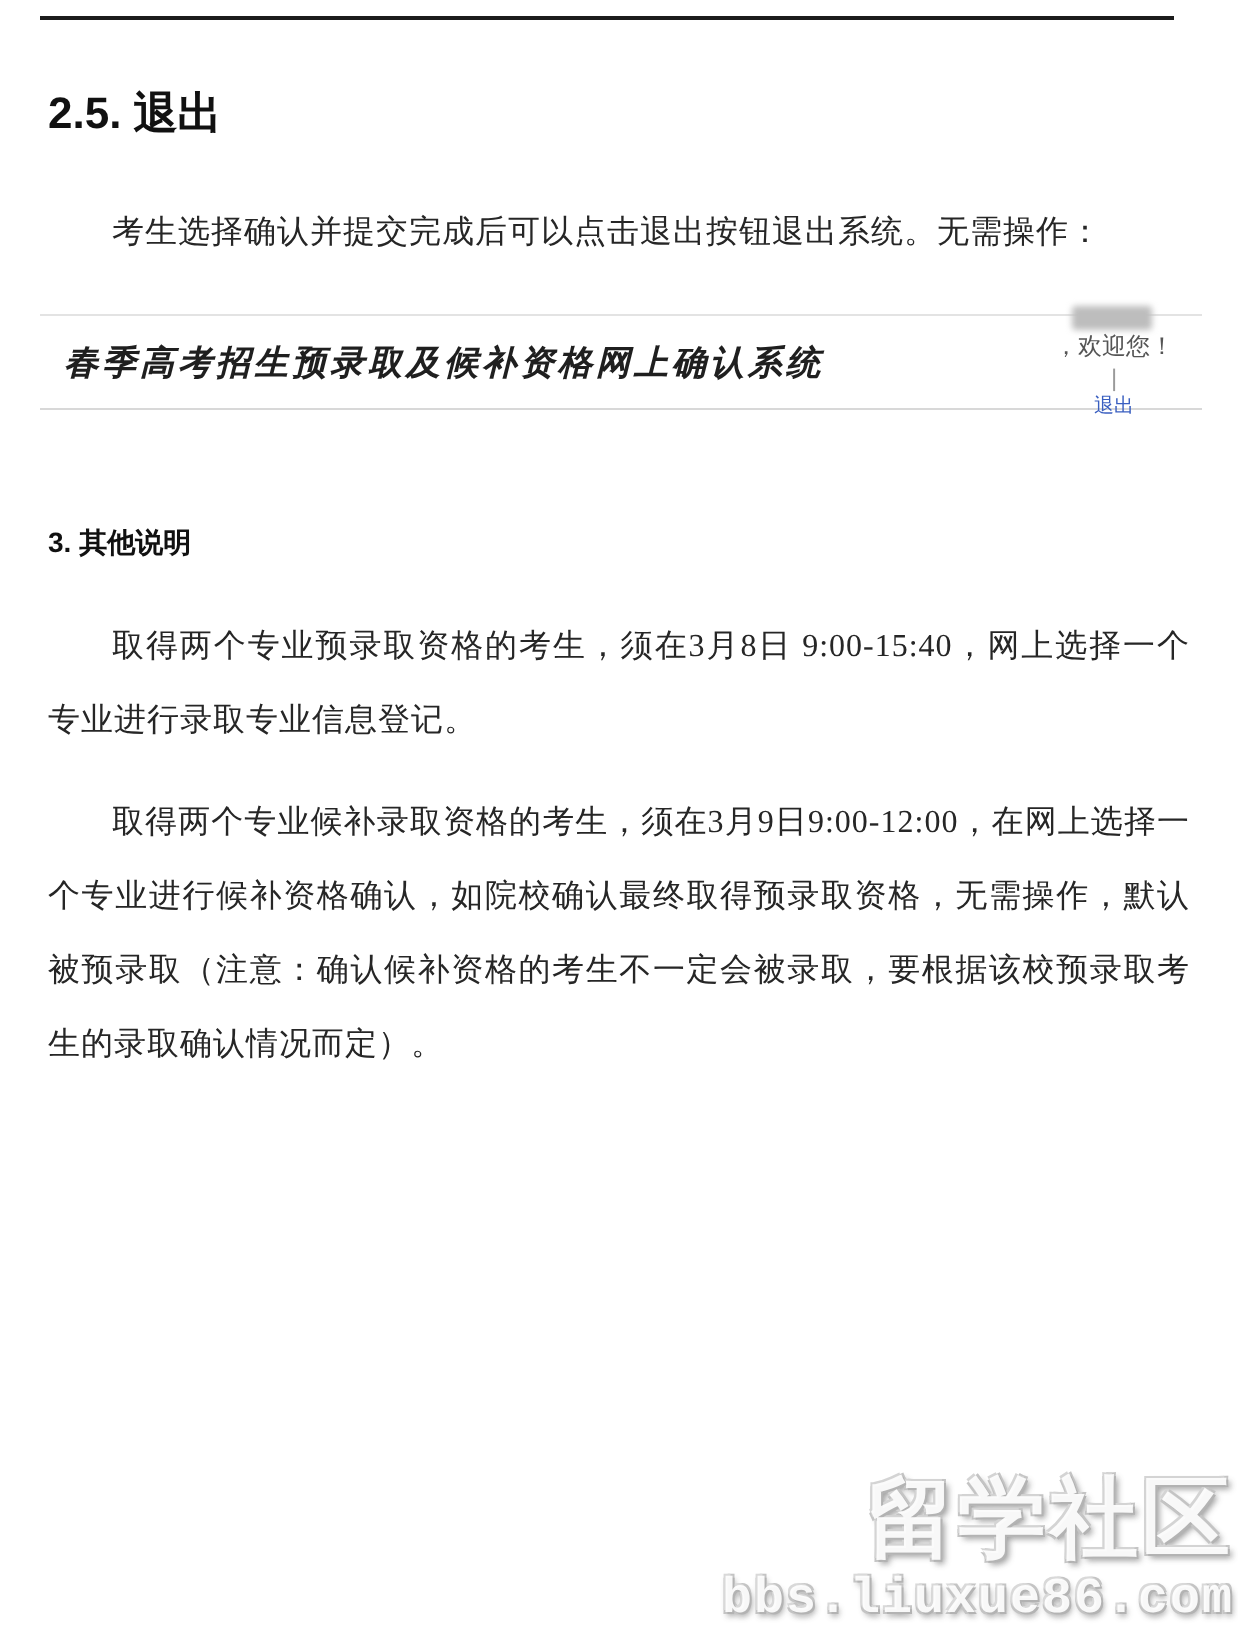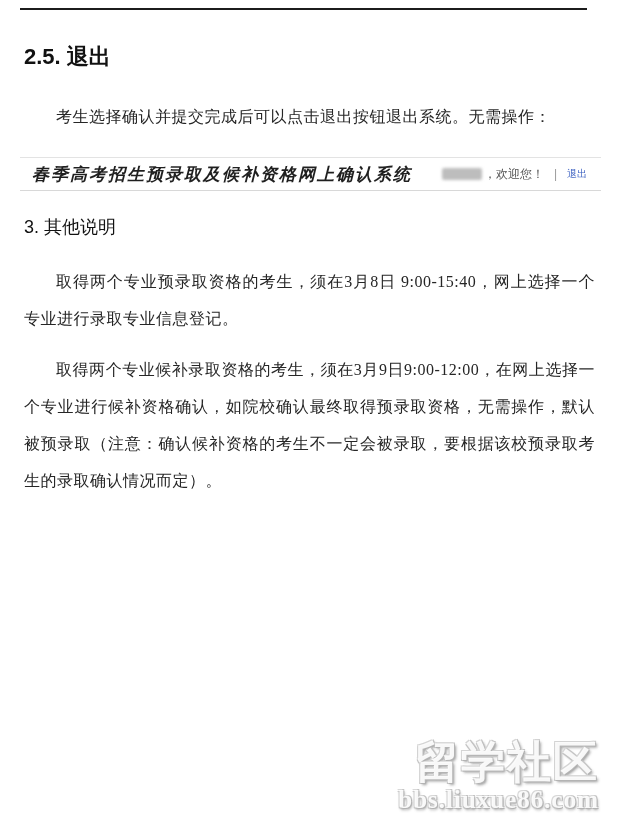--- a/index.html
+++ b/index.html
@@ -43,21 +43,21 @@
   p.p25 {
     margin-top: 26px;
   }
   .sysbar {
     margin-top: 22px;
     margin-left: -4px;
     margin-right: -6px;
     border-top: 1px solid #e3e3e3;
     border-bottom: 1px solid #d8d8d8;
     background: #ffffff;
-    height: 34px;
+    height: 48px;
     display: flex;
     align-items: center;
     justify-content: space-between;
     padding: 0 14px 0 12px;
   }
   .sysbar-title {
     font-family: "Liberation Serif", "DejaVu Serif", serif;
     font-style: italic;
     font-weight: bold;
     font-size: 17px;
@@ -65,20 +65,21 @@
     color: #1f1f1f;
     white-space: nowrap;
   }
   .sysbar-right {
     display: flex;
     align-items: center;
     font-family: "Liberation Sans", "DejaVu Sans", sans-serif;
     font-size: 12px;
     color: #555555;
     white-space: nowrap;
+    flex-direction: column;
   }
   .blur-name {
     display: inline-block;
     width: 40px;
     height: 12px;
     background: #bdbdbd;
     border-radius: 2px;
     filter: blur(1.5px);
     margin-right: 2px;
   }
@@ -87,33 +88,33 @@
     color: #9a9a9a;
   }
   .logout-link {
     color: #3a5fc0;
     text-decoration: none;
     cursor: pointer;
     font-size: 10px;
   }
   h2.sec3 {
     font-family: "Liberation Sans", "DejaVu Sans", sans-serif;
-    font-size: 18px;
-    font-weight: normal;
+    font-size: 14px;
+    font-weight: bold;
     color: #111111;
-    margin-top: 24px;
+    margin-top: 58px;
   }
   .sec3-paras p.body-text { margin-top: 14px; }
   .sec3-paras p.first { margin-top: 24px; }
   .watermark {
     position: absolute;
-    right: 20px;
+    right: 2px;
     bottom: 6px;
     text-align: right;
-    font-family: Liberation Serif, serif;
+    font-family: Liberation Mono, monospace;
     font-weight: bold;
     opacity: 0.88;
     pointer-events: none;
     line-height: 1;
   }
   .watermark .wm-title {
     font-size: 44px;
     letter-spacing: 2px;
     color: rgba(255,255,255,0.92);
     text-shadow:

